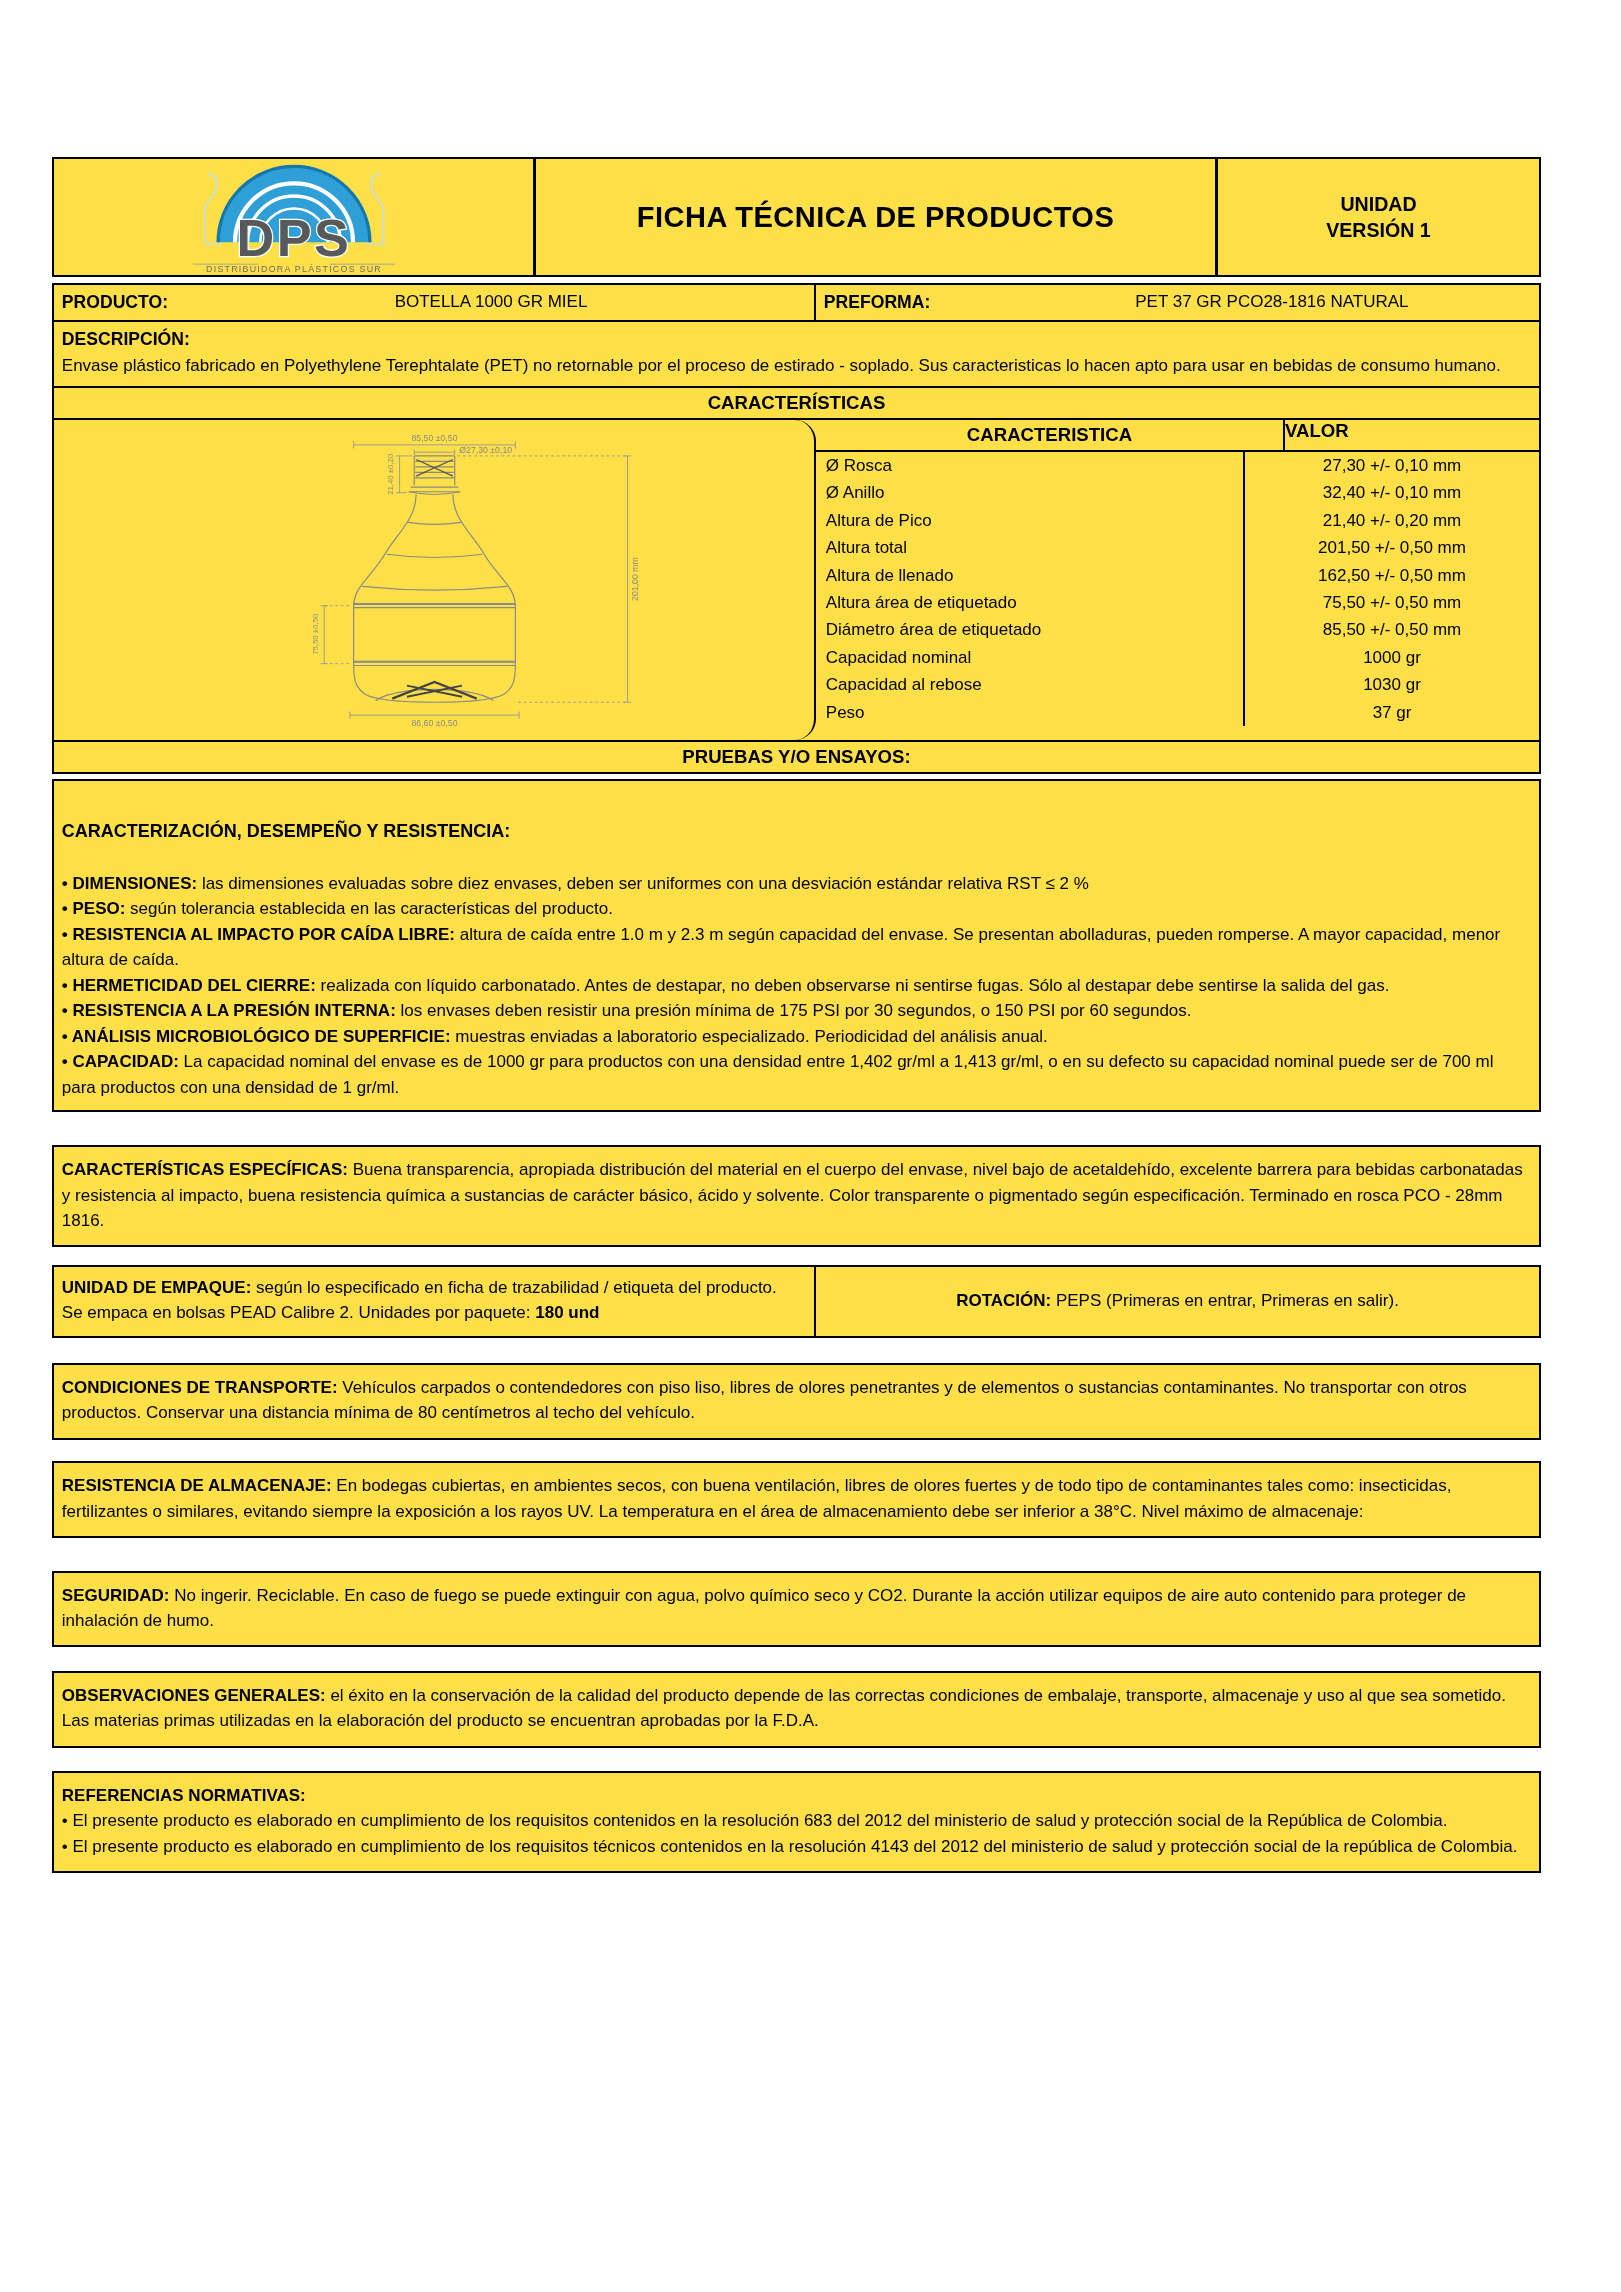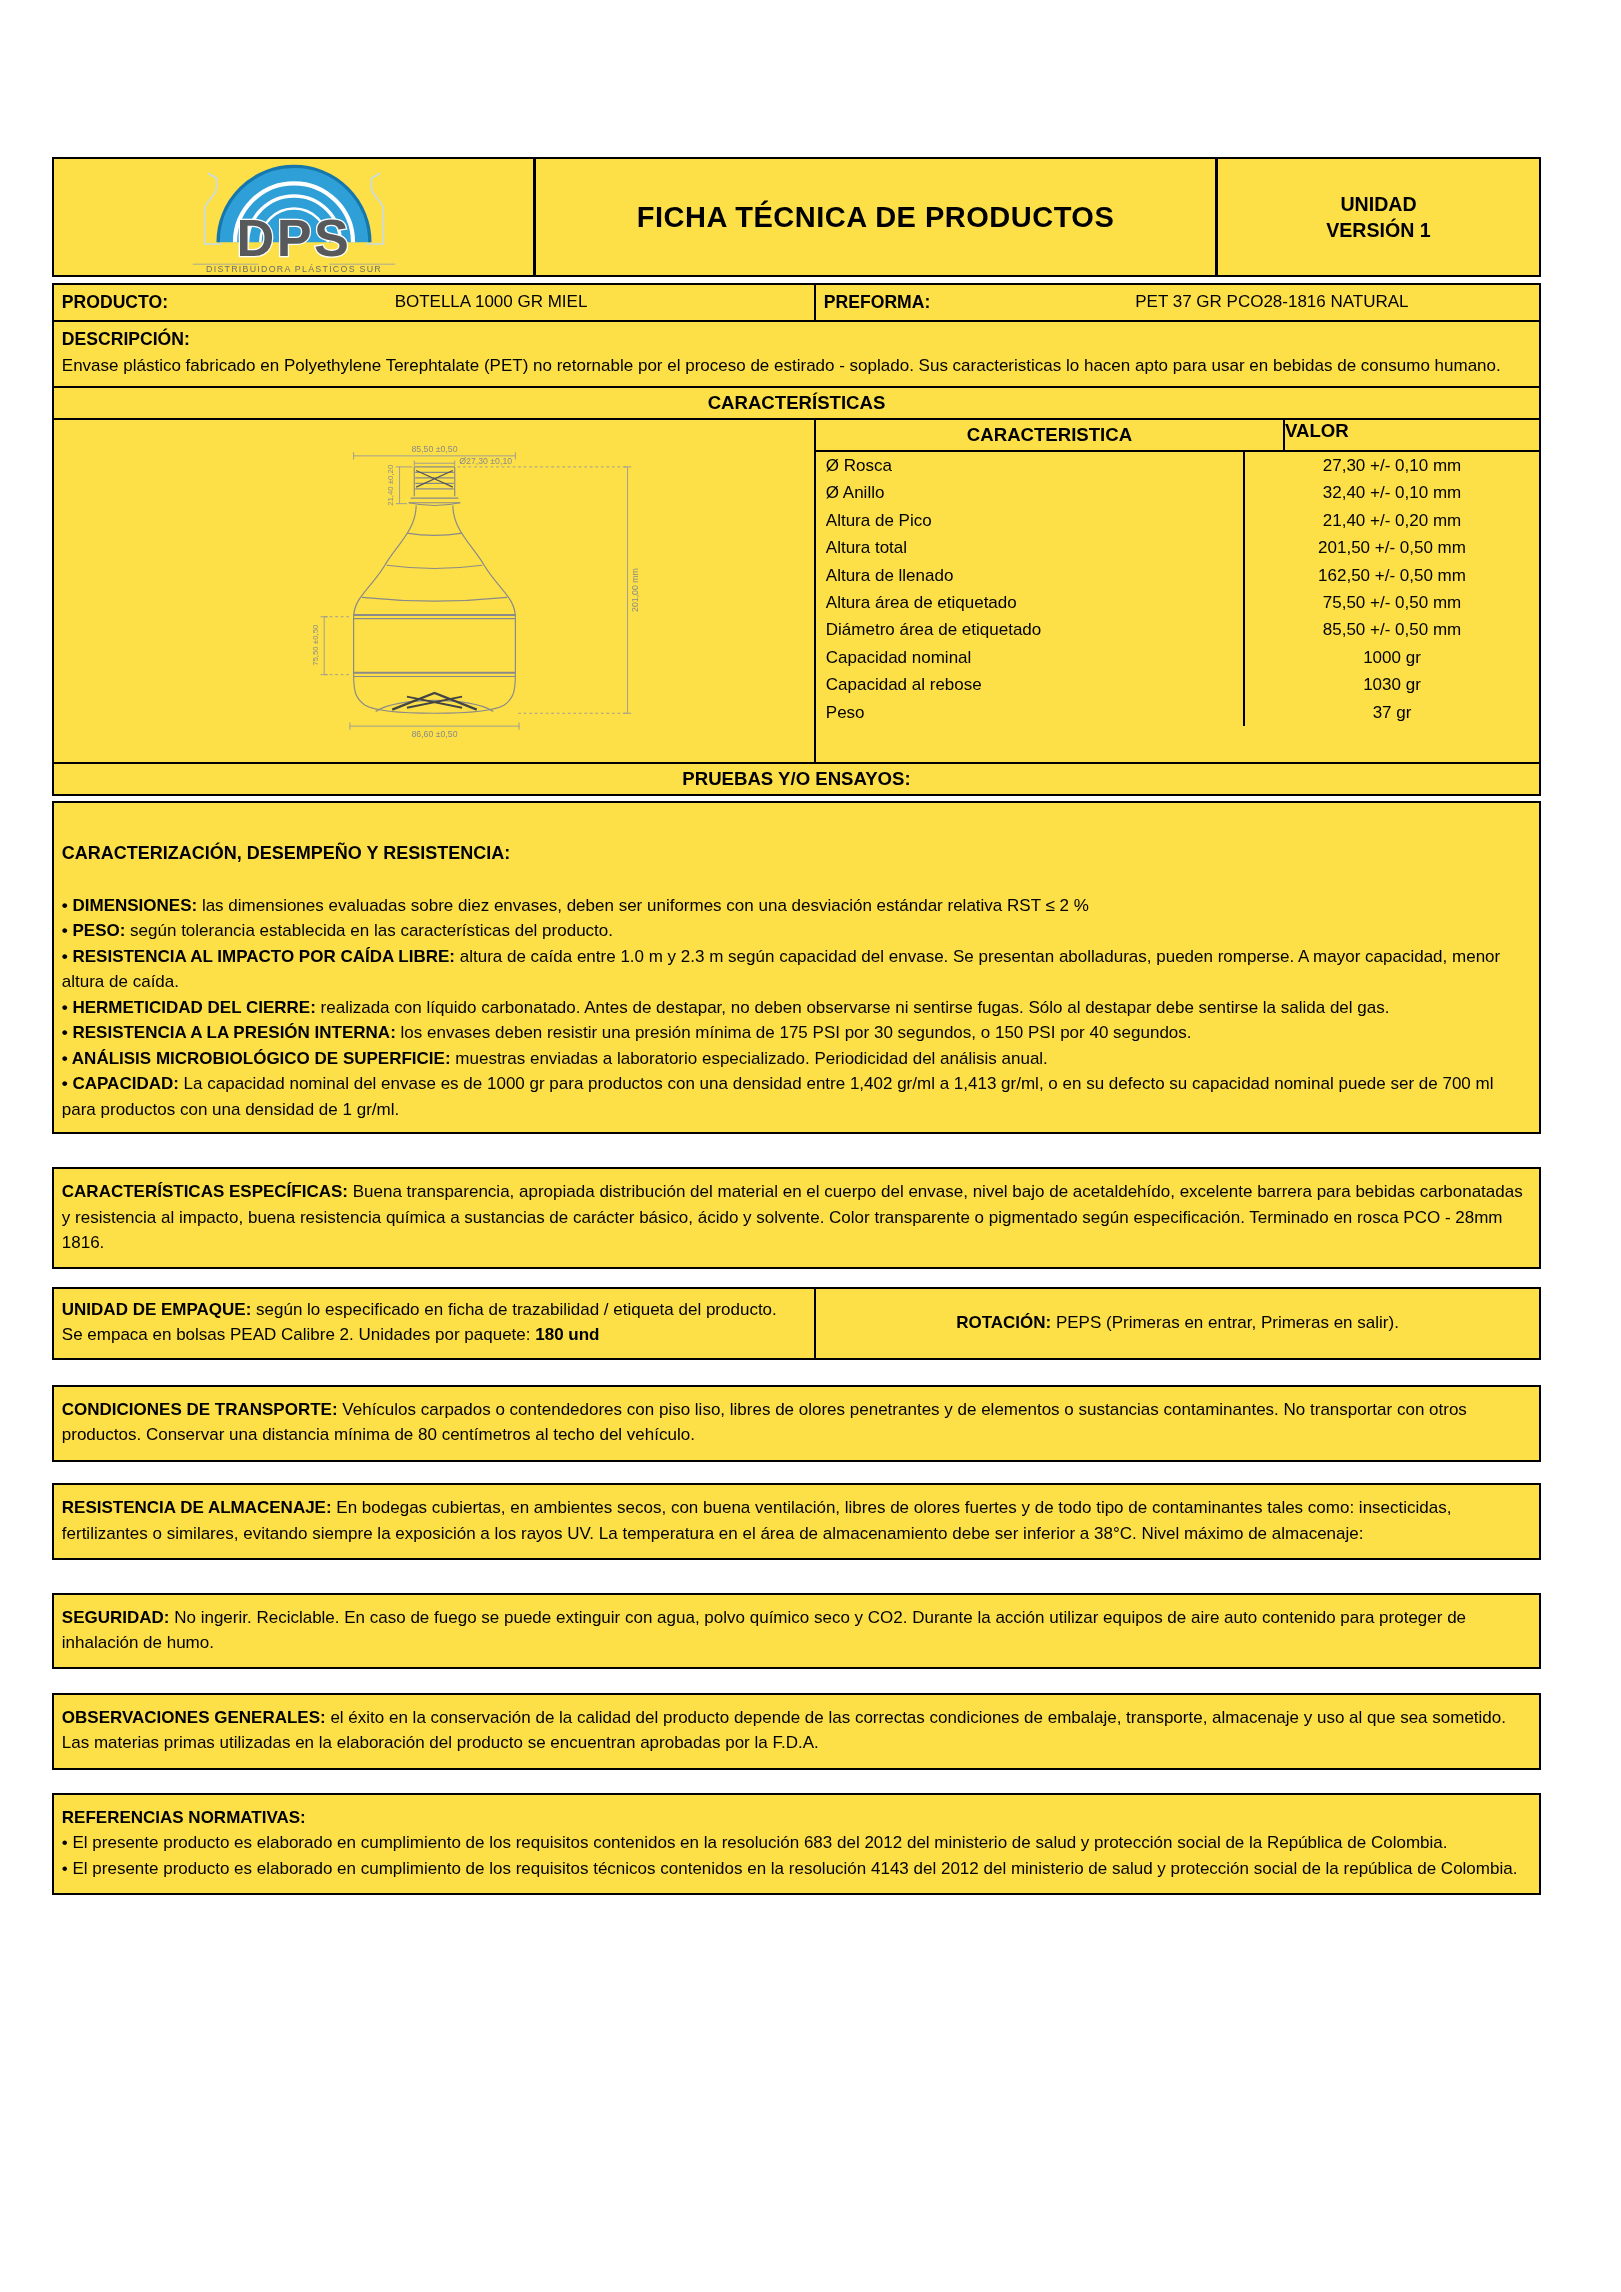--- a/index.html
+++ b/index.html
@@ -23,21 +23,21 @@
   .pcell-left{width:762px;display:flex;align-items:center;border-right:2.9px solid #000;box-sizing:border-box;height:100%;}
   .pcell-left .lbl{font-weight:bold;font-size:17.6px;padding-left:7.8px;}
   .pcell-left .val{flex:1;text-align:center;font-size:17px;}
   .pcell-right{flex:1;display:flex;align-items:center;height:100%;}
   .pcell-right .lbl{font-weight:bold;font-size:17.6px;padding-left:7.8px;width:181px;}
   .pcell-right .val{flex:1;text-align:center;font-size:17px;}
   .descr{border-bottom:2.9px solid #000;padding:3.9px 9.8px 7.8px 7.8px;}
   .descr .lbl{font-weight:bold;font-size:17.6px;line-height:27.4px;}
   .sect-title{border-bottom:2.9px solid #000;text-align:center;font-weight:bold;font-size:18.6px;padding:3.9px 0;}
   .char-area{display:flex;border-bottom:2.9px solid #000;}
-  .draw-cell{width:762px;border-right:2.9px solid #000;box-sizing:border-box;display:flex;align-items:center;justify-content:center;padding:23px 0;}
+  .draw-cell{width:762px;border-right:2.9px solid #000;box-sizing:border-box;display:flex;align-items:center;justify-content:center;padding:12px 0;border-radius:21px;}
   .char-table{flex:1;display:flex;flex-direction:column;}
   .char-head{display:flex;border-bottom:2.9px solid #000;font-weight:bold;font-size:18.6px;}
   .char-head .c1{flex:1;text-align:center;padding:3.9px 0;}
   .char-head .c2{width:256px;border-left:2.9px solid #000;padding:0 0;box-sizing:border-box;}
   .char-row{display:flex;font-size:17px;line-height:27.4px;}
   .char-row .c1{flex:1;padding-left:9.8px;}
   .char-row .c2{width:296px;text-align:center;border-left:2.9px solid #000;box-sizing:border-box;}
   .tests-title{text-align:center;font-weight:bold;font-size:18.6px;padding:4px 0;}
   
   .bigbox{padding:5.9px 11.8px 9.8px 7.8px;margin-top:4.9px;}
@@ -228,21 +228,21 @@
     <div class="tests-title">PRUEBAS Y/O ENSAYOS:</div>
   </div>
 
   <div class="box bigbox">
     <div class="head">CARACTERIZACIÓN, DESEMPEÑO Y RESISTENCIA:</div>
     <div class="spacer-line"></div>
     <p class="txt"><span class="b">• DIMENSIONES:</span><span> las dimensiones evaluadas sobre diez envases, deben ser uniformes con una desviación estándar relativa RST ≤ 2 %</span></p>
     <p class="txt"><span class="b">• PESO:</span><span> según tolerancia establecida en las características del producto.</span></p>
     <p class="txt"><span class="b">• RESISTENCIA AL IMPACTO POR CAÍDA LIBRE:</span><span> altura de caída entre 1.0 m y 2.3 m según capacidad del envase. Se presentan abolladuras, pueden romperse. A mayor capacidad, menor altura de caída.</span></p>
     <p class="txt"><span class="b">• HERMETICIDAD DEL CIERRE:</span><span> realizada con líquido carbonatado. Antes de destapar, no deben observarse ni sentirse fugas. Sólo al destapar debe sentirse la salida del gas.</span></p>
-    <p class="txt"><span class="b">• RESISTENCIA A LA PRESIÓN INTERNA:</span><span> los envases deben resistir una presión mínima de 175 PSI por 30 segundos, o 150 PSI por 40 segundos.</span></p>
+    <p class="txt"><span class="b">• RESISTENCIA A LA PRESIÓN INTERNA:</span><span> los envases deben resistir una presión mínima de 175 PSI por 30 segundos, o 150 PSI por 60 segundos.</span></p>
     <p class="txt"><span class="b">• ANÁLISIS MICROBIOLÓGICO DE SUPERFICIE:</span><span> muestras enviadas a laboratorio especializado. Periodicidad del análisis anual.</span></p>
     <p class="txt"><span class="b">• CAPACIDAD:</span><span> La capacidad nominal del envase es de 1000 gr para productos con una densidad entre 1,402 gr/ml a 1,413 gr/ml, o en su defecto su capacidad nominal puede ser de 700 ml para productos con una densidad de 1 gr/ml.</span></p>
   </div>
 
   <div class="box sec txt">
     <span class="b">CARACTERÍSTICAS ESPECÍFICAS:</span><span> Buena transparencia, apropiada distribución del material en el cuerpo del envase, nivel bajo de acetaldehído, excelente barrera para bebidas carbonatadas y resistencia al impacto, buena resistencia química a sustancias de carácter básico, ácido y solvente. Color transparente o pigmentado según especificación. Terminado en rosca PCO - 28mm 1816.</span>
   </div>
 
   <div class="box pack-row">
     <div class="pack-left txt">

